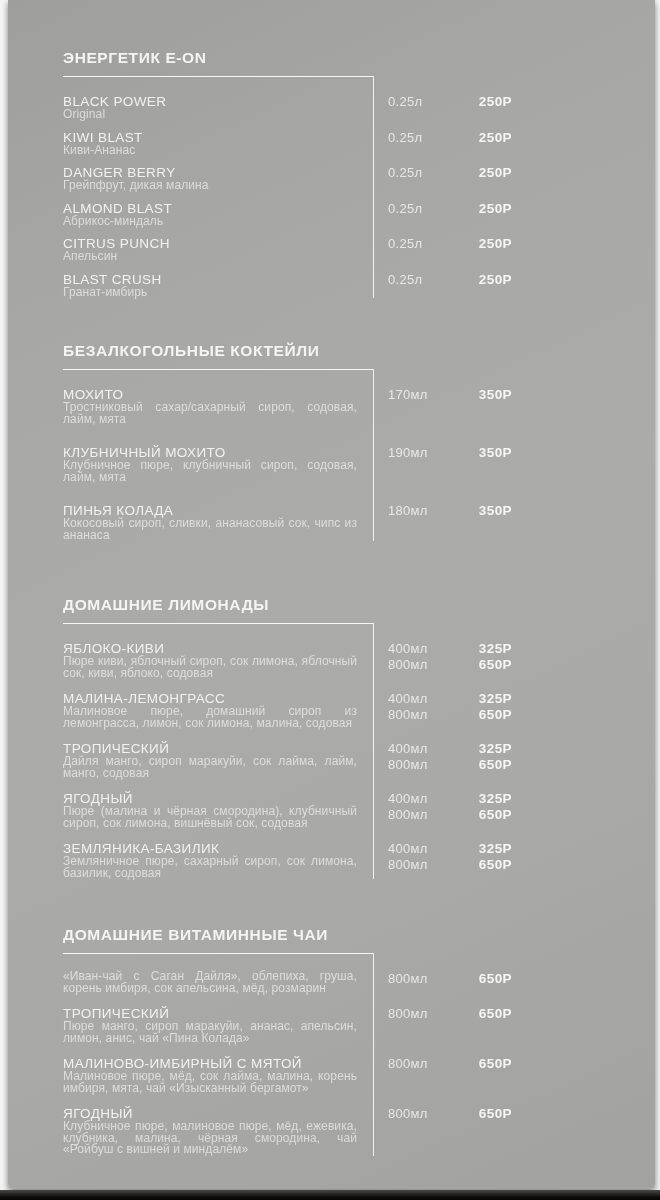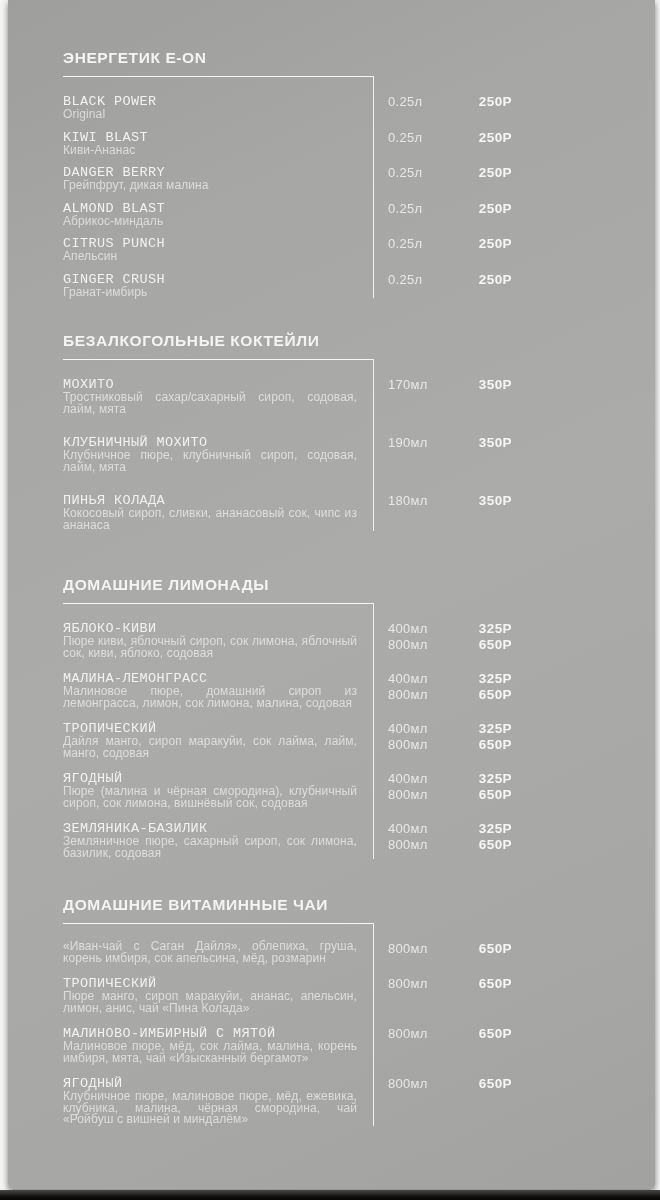--- a/index.html
+++ b/index.html
@@ -26,36 +26,36 @@
   }
   .sec{position:relative;padding-bottom:1px;}
   .sec-title{
     margin:0;font-size:15.5px;line-height:18px;font-weight:700;
     letter-spacing:.6px;color:#f4f4f2;
   }
   .rule-h{height:1px;width:310px;background:rgba(255,255,255,.9);margin-top:9px;}
   .rule-v{position:absolute;left:310px;width:1px;background:rgba(255,255,255,.85);top:27px;}
   .rows{padding-top:17px;}
   .row{position:relative;}
-  .nm{font-size:13.5px;line-height:15px;color:#f2f2f0;letter-spacing:.4px;font-family:Liberation Mono, monospace;}
+  .nm{font-size:13.5px;line-height:15px;color:#f2f2f0;letter-spacing:.4px;}
   .ds{
     font-size:12px;line-height:11.5px;color:rgba(248,248,246,.66);
     width:294px;text-align:justify;letter-spacing:.1px;
   }
   .sz{
     position:absolute;left:325px;top:0;font-size:13px;line-height:16px;
     color:rgba(248,248,246,.8);white-space:pre-line;letter-spacing:.3px;
   }
   .pr{
     position:absolute;left:391px;top:0;width:58px;text-align:right;
     font-size:13.5px;line-height:16px;font-weight:700;color:#f6f6f4;
     white-space:pre-line;letter-spacing:.4px;
   }
   .s1{margin-top:49px;}
-  .s2,.s3,.s4{margin-top:24px;}
+  .s2,.s3,.s4{margin-top:34px;}
   .s1 .row{margin-bottom:9px;}
   .s2 .row{margin-bottom:20px;}
   .s3 .row{margin-bottom:12px;}
   .s4 .row{margin-bottom:12px;}
   .s1 .rule-v{bottom:10px;}
   .s2 .rule-v{bottom:21px;}
   .s3 .rule-v{bottom:13px;}
   .s4 .rule-v{bottom:13px;}
 </style>
 </head>
@@ -93,21 +93,21 @@
           <div class="sz">0.25л</div>
           <div class="pr">250Р</div>
         </div>
         <div class="row">
           <div class="nm">CITRUS PUNCH</div>
           <div class="ds">Апельсин</div>
           <div class="sz">0.25л</div>
           <div class="pr">250Р</div>
         </div>
         <div class="row">
-          <div class="nm">GINGER CRUSH</div>
+          <div class="nm">BLAST CRUSH</div>
           <div class="ds">Гранат-имбирь</div>
           <div class="sz">0.25л</div>
           <div class="pr">250Р</div>
         </div>
       </div>
     </section>
 
     <section class="sec s2">
       <h2 class="sec-title">БЕЗАЛКОГОЛЬНЫЕ КОКТЕЙЛИ</h2>
       <div class="rule-h"></div>

